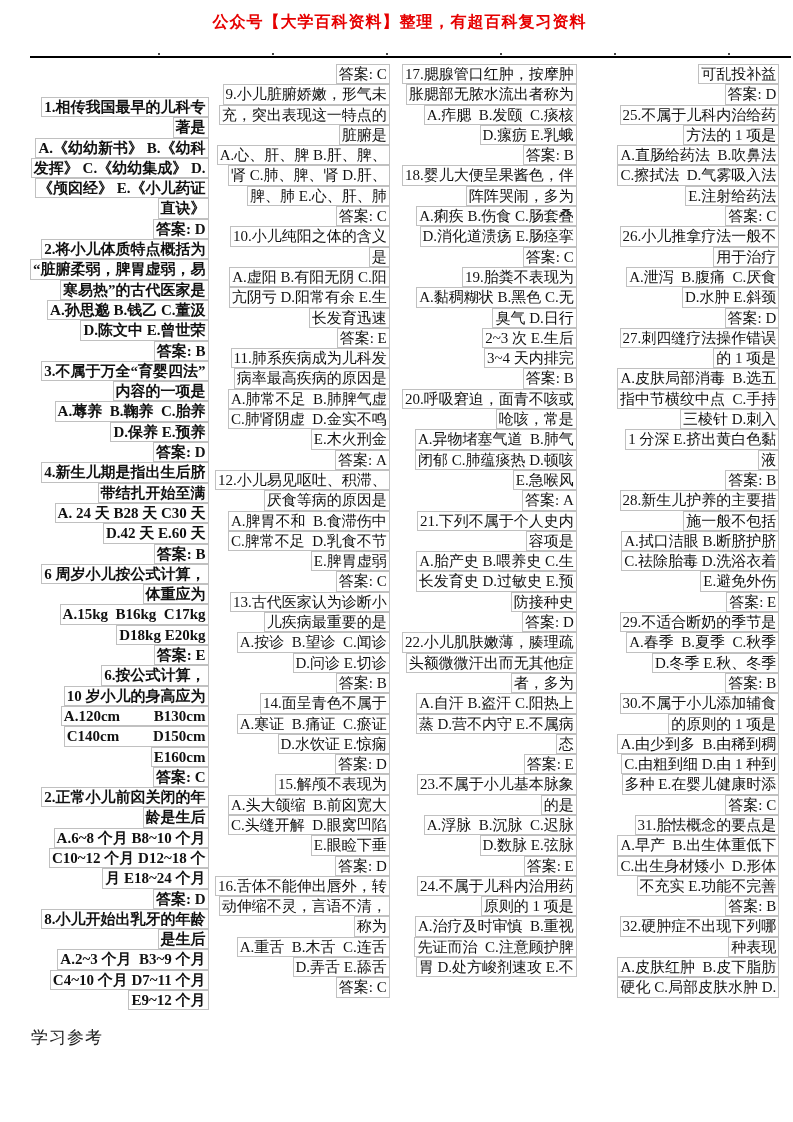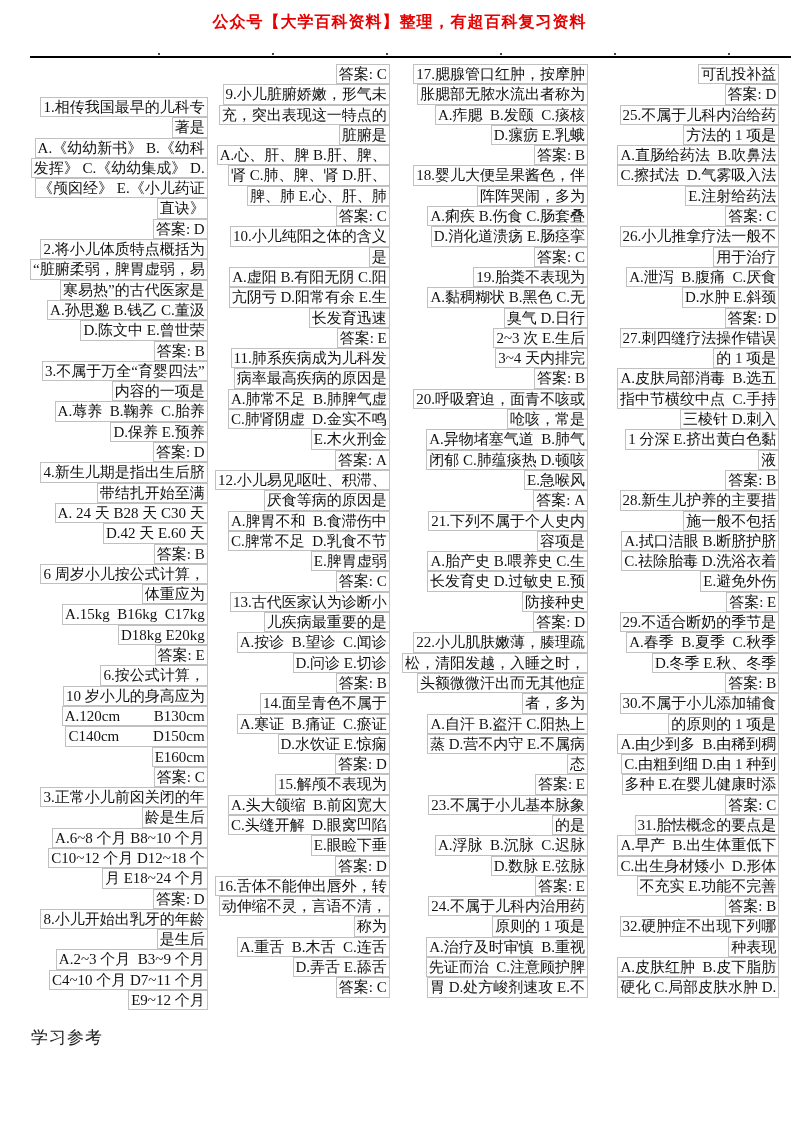--- a/index.html
+++ b/index.html
@@ -21,21 +21,21 @@
     background:repeating-linear-gradient(to right,#444 0 2px,transparent 2px 114px);
   }
   .divider{
     position:absolute;top:56px;left:30px;width:761px;height:0;
     border-top:2px solid #000;
   }
   .col{
     position:absolute;
     display:flex;flex-direction:column;align-items:flex-end;
   }
-  .col1{left:30px;top:97px;}
+  .col1{left:30px;top:97px;font-weight:bold;}
   .col2{left:215px;top:64px;}
   .col3{left:402px;top:64px;}
   .col4{left:609px;top:64px;padding-left:8px;}
   .line{
     box-sizing:border-box;
     height:20.3px;line-height:18.5px;
     font-size:15px;color:#111;
     border:1px solid #c0c0c0;
     background:#fff;
     padding:0 2px;
@@ -85,21 +85,21 @@
       <div class="line">体重应为</div>
       <div class="line">A.15kg  B16kg  C17kg</div>
       <div class="line">D18kg E20kg</div>
       <div class="line">答案: E</div>
       <div class="line">6.按公式计算，</div>
       <div class="line">10 岁小儿的身高应为</div>
       <div class="line">A.120cm         B130cm</div>
       <div class="line">C140cm         D150cm</div>
       <div class="line">E160cm</div>
       <div class="line">答案: C</div>
-      <div class="line">3.正常小儿前囟关闭的年</div>
+      <div class="line">2.正常小儿前囟关闭的年</div>
       <div class="line">龄是生后</div>
       <div class="line">A.6~8 个月 B8~10 个月</div>
       <div class="line">C10~12 个月 D12~18 个</div>
       <div class="line">月 E18~24 个月</div>
       <div class="line">答案: D</div>
       <div class="line">8.小儿开始出乳牙的年龄</div>
       <div class="line">是生后</div>
       <div class="line">A.2~3 个月  B3~9 个月</div>
       <div class="line">C4~10 个月 D7~11 个月</div>
       <div class="line">E9~12 个月</div>
@@ -175,21 +175,20 @@
       <div class="line">闭郁 C.肺蕴痰热 D.顿咳</div>
       <div class="line">E.急喉风</div>
       <div class="line">答案: A</div>
       <div class="line">21.下列不属于个人史内</div>
       <div class="line">容项是</div>
       <div class="line">A.胎产史 B.喂养史 C.生</div>
       <div class="line">长发育史 D.过敏史 E.预</div>
       <div class="line">防接种史</div>
       <div class="line">答案: D</div>
       <div class="line">22.小儿肌肤嫩薄，腠理疏</div>
-      <div class="line">松，清阳发越，入睡之时，</div>
       <div class="line">头额微微汗出而无其他症</div>
       <div class="line">者，多为</div>
       <div class="line">A.自汗 B.盗汗 C.阳热上</div>
       <div class="line">蒸 D.营不内守 E.不属病</div>
       <div class="line">态</div>
       <div class="line">答案: E</div>
       <div class="line">23.不属于小儿基本脉象</div>
       <div class="line">的是</div>
       <div class="line">A.浮脉  B.沉脉  C.迟脉</div>
       <div class="line">D.数脉 E.弦脉</div>

